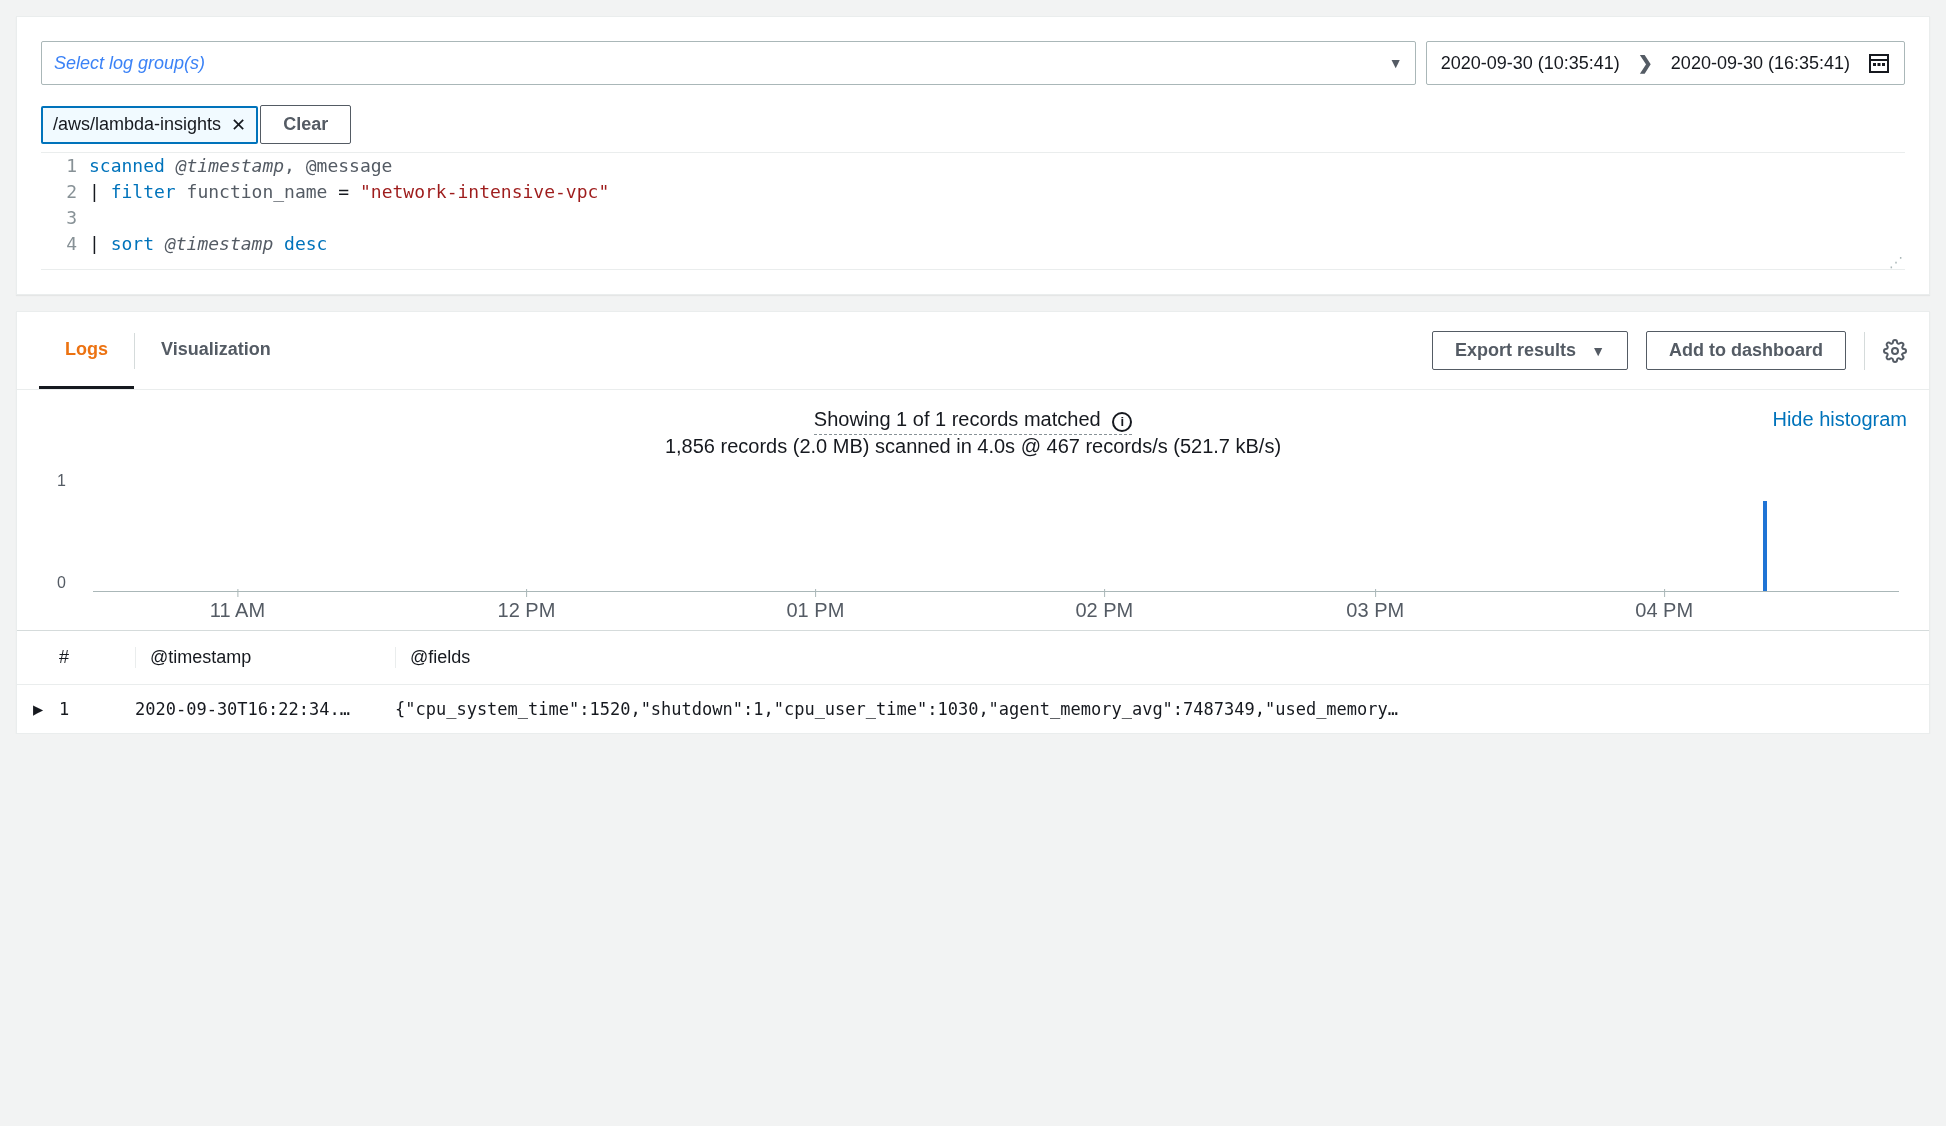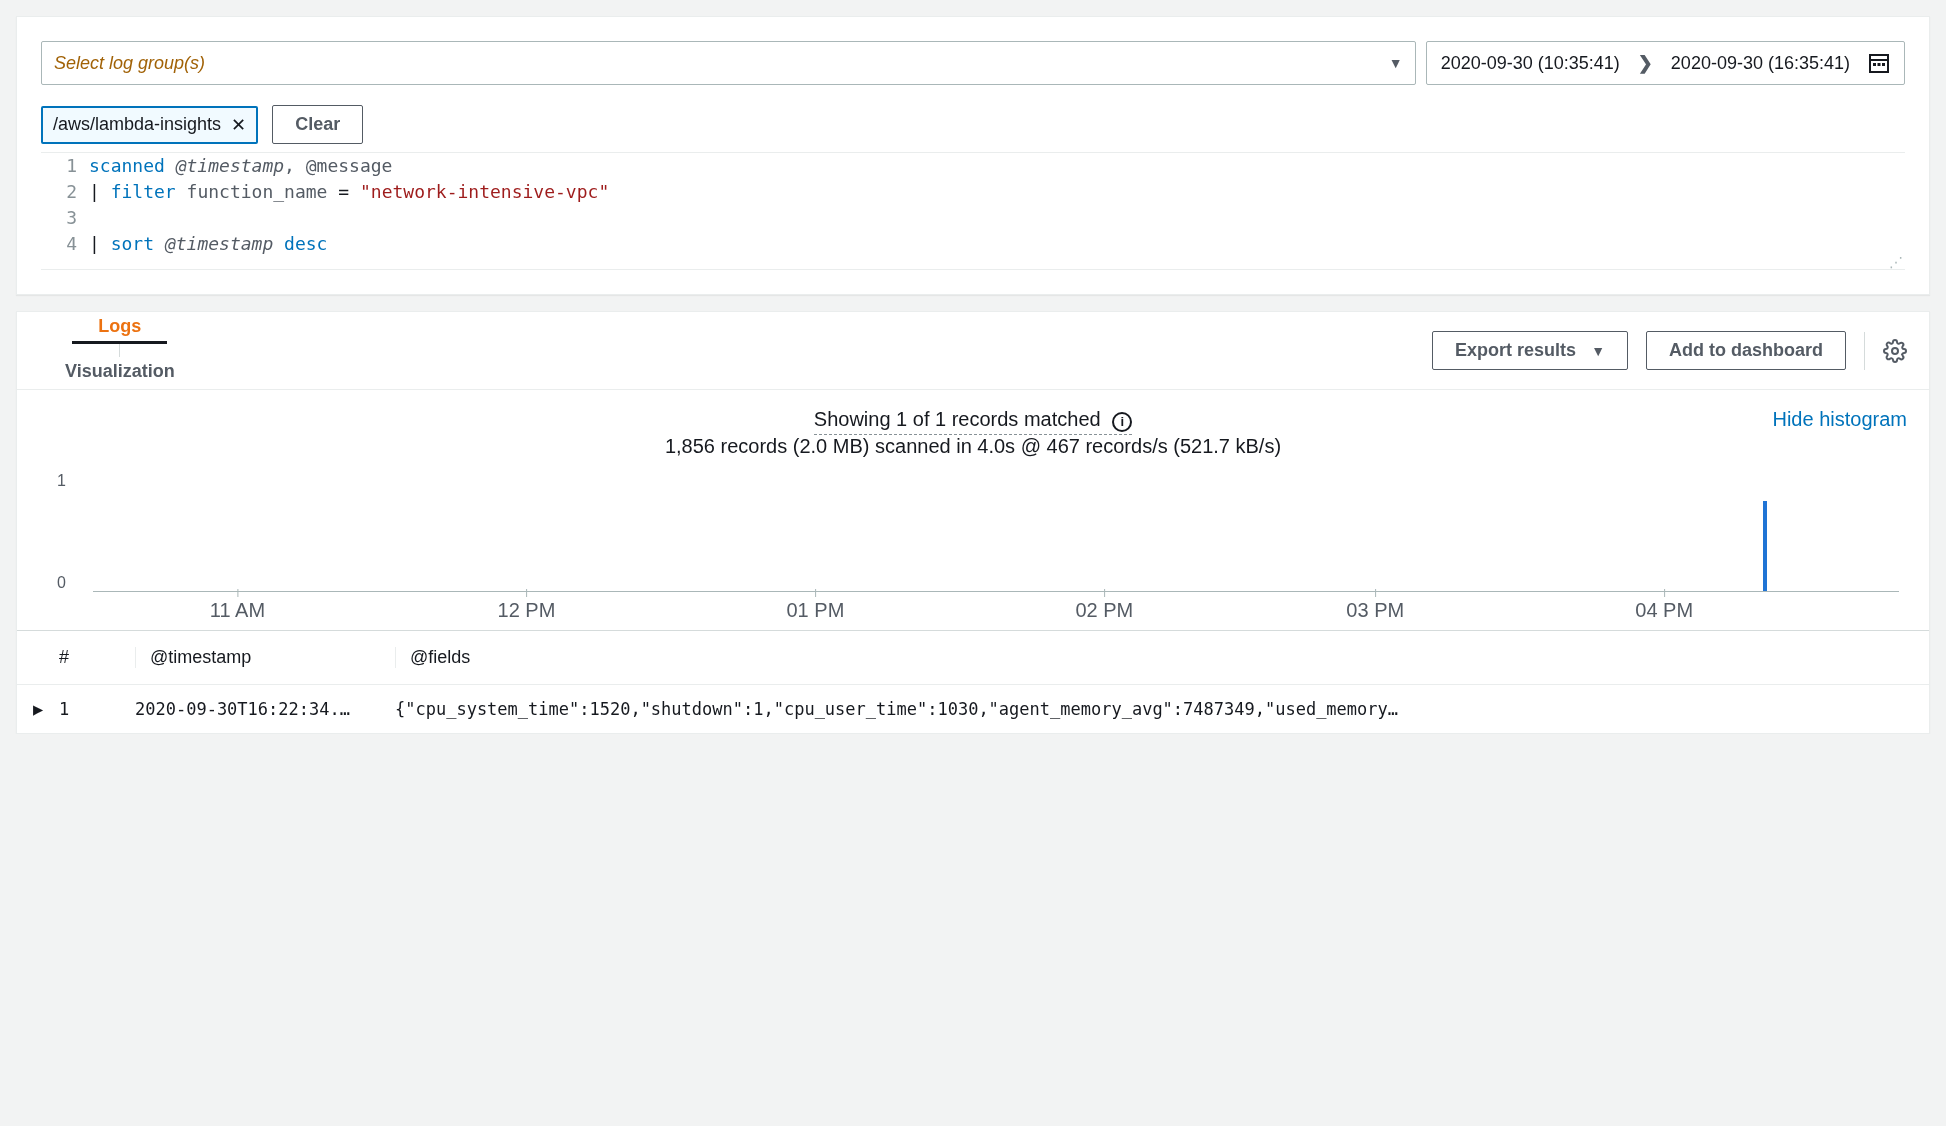--- a/index.html
+++ b/index.html
@@ -27,37 +27,37 @@
   flex: 1;
   border: 1px solid #aab7b8;
   border-radius: 2px;
   height: 44px;
   display: flex;
   align-items: center;
   justify-content: space-between;
   padding: 0 12px;
   color: #687078;
 }
-.select-log-groups .placeholder { font-style: italic; color: #a16207; }
+.select-log-groups .placeholder { font-style: italic; color: #3b82f6; }
 .caret-down { font-size: 14px; color: #545b64; }
 .date-range {
   border: 1px solid #aab7b8;
   border-radius: 2px;
   height: 44px;
   display: flex;
   align-items: center;
   padding: 0 14px;
   gap: 18px;
 }
 .date-range .arrow { color: #545b64; font-weight: bold; }
 .calendar-icon-box {
   width: 22px; height: 22px;
   display: inline-flex; align-items: center; justify-content: center;
 }
-.chip-row { margin-bottom: 8px; display: flex; gap: 14px; align-items: center;}
+.chip-row { margin-bottom: 8px; display: flex; gap: 2px; align-items: center;}
 .chip {
   border: 2px solid #0073bb;
   background: #f1faff;
   border-radius: 2px;
   padding: 6px 10px;
   display: inline-flex;
   align-items: center;
   gap: 10px;
   color: #16191f;
 }
@@ -112,21 +112,21 @@
 .action-row { margin-top: 22px; display: flex; gap: 16px; }
 
 .tabs-row {
   display: flex;
   align-items: center;
   justify-content: space-between;
   padding: 0 22px;
   border-bottom: 1px solid #eaeded;
   height: 78px;
 }
-.tabs { display: flex; gap: 0; align-items: center; height: 100%; flex-direction: column; }
+.tabs { display: flex; gap: 0; align-items: center; height: 100%; }
 .tab {
   padding: 0 26px;
   font-weight: 700;
   color: #545b64;
   height: 100%;
   display: flex;
   align-items: center;
   border-bottom: 3px solid transparent;
 }
 .tab.active { color: #ec7211; border-bottom-color: #16191f; }

